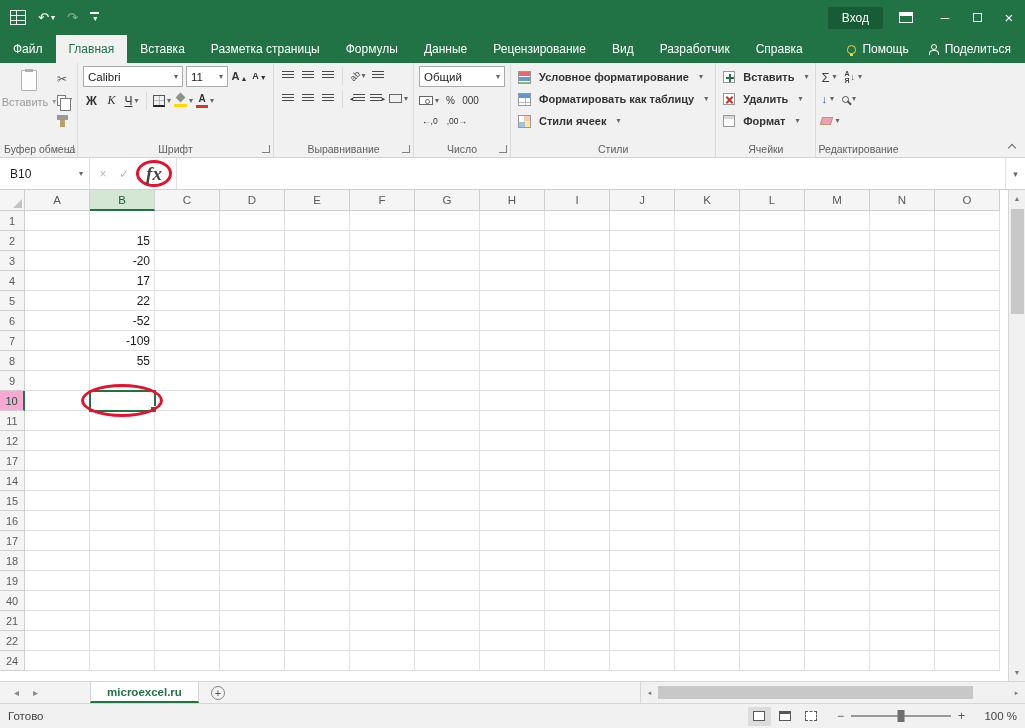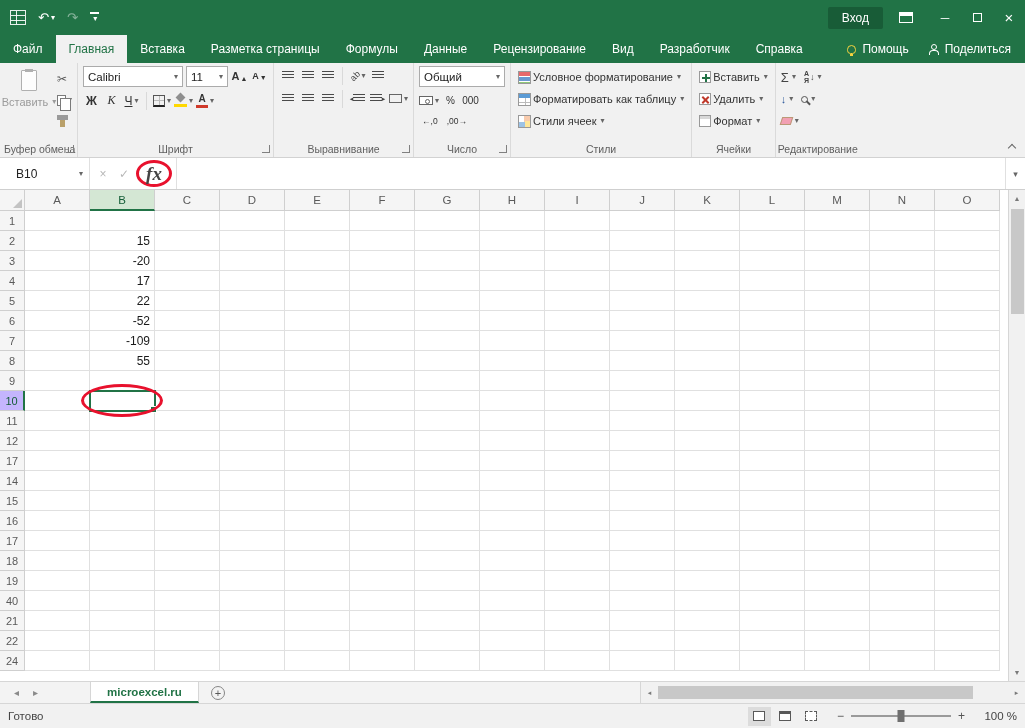--- a/index.html
+++ b/index.html
@@ -89,21 +89,21 @@
   .ico-merge { width:13px; height:9px; border:1px solid #666; display:inline-block; }
   .mini { font-size:7px; color:#444; line-height:1; }
 
   
   .ico-money { width:14px; height:9px; border:1px solid #666; background:#fff; position:relative; display:inline-block; }
   .ico-money::after { content:""; position:absolute; left:5px; top:2px; width:3px; height:3px; border:1px solid #666; border-radius:50%; }
   .numtxt { font-size:10px; color:#333; }
   .dec-btn { font-size:8.5px; color:#333; padding:2px 3px; cursor:default; white-space:nowrap; }
 
   
-  .style-row, .cell-row { display:flex; align-items:center; gap:2px; height:22px; padding:0 2px; font-size:11px; color:#333; white-space:nowrap; cursor:default; }
+  .style-row, .cell-row { display:flex; align-items:center; gap:8px; height:22px; padding:0 2px; font-size:11px; color:#333; white-space:nowrap; cursor:default;font-weight:bold; }
   .ico-cf { width:13px; height:13px; border:1px solid #999; display:inline-block;
     background:linear-gradient(to bottom,#e8696b 0 4px,#fff 4px 5px,#6a99d0 5px 9px,#fff 9px 10px,#8fc978 10px); }
   .ico-fat { width:13px; height:13px; border:1px solid #999; display:inline-block; background-color:#fff;
     background-image:linear-gradient(to bottom,#5b9bd5 0 4px,transparent 4px),
       linear-gradient(to right,transparent 6px,#bbb 6px 7px,transparent 7px),
       linear-gradient(to bottom,transparent 8px,#bbb 8px 9px,transparent 9px); }
   .ico-cellstyles { width:13px; height:13px; border:1px solid #999; display:inline-block;
     background:conic-gradient(#f8cbad 0 25%, #ffe699 0 50%, #9dc3e6 0 75%, #ffffff 0); }
   .ico-insert { width:12px; height:12px; border:1px solid #999; background:#fff; position:relative; display:inline-block; }
   .ico-insert::before { content:""; position:absolute; left:2px; top:5px; width:8px; height:2px; background:#217346; }
@@ -122,40 +122,40 @@
   .sort-arrow { font-size:9px; color:#444; }
   .fill-arrow { font-size:11px; color:#2b579a; line-height:1; }
   .ico-find { width:7px; height:7px; border:1.5px solid #555; border-radius:50%; position:relative; display:inline-block; }
   .ico-find::after { content:""; position:absolute; width:5px; height:1.5px; background:#555; transform:rotate(45deg); right:-4px; bottom:-2px; }
   .ico-eraser { width:11px; height:8px; background:#f2a0b3; border:1px solid #b97; transform:skewX(-18deg); display:inline-block; }
   .collapse-ribbon { position:absolute; right:8px; bottom:6px; width:10px; height:9px; cursor:default; }
   .collapse-ribbon::before { content:""; position:absolute; left:2px; top:3px; width:5px; height:5px; border-left:1.5px solid #666; border-top:1.5px solid #666; transform:rotate(45deg); }
 
   
   .formulabar { height:32px; background:#fff; border-bottom:1px solid #cfcfcf; display:flex; align-items:stretch; flex:0 0 auto; }
-  .namebox { width:90px; display:flex; align-items:center; padding:0 6px 0 16px; border-right:1px solid #e0e0e0; font-size:12px; color:#222; cursor:default; }
+  .namebox { width:90px; display:flex; align-items:center; padding:0 6px 0 10px; border-right:1px solid #e0e0e0; font-size:12px; color:#222; cursor:default; }
   .namebox .nbtext { flex:1; }
   .fb-mid { display:flex; align-items:center; padding:0 3px; gap:1px; }
   .fb-btn { width:20px; text-align:center; font-size:12px; color:#b7b7b7; cursor:default; }
   .fx { color:#444; font-style:italic; font-weight:bold; font-size:19px; font-family:"Liberation Serif","DejaVu Serif",serif; width:auto; }
   .red-oval { border:3px solid #e8112d; border-radius:50%; width:36px; height:27px; display:flex; align-items:center; justify-content:center; margin:0 1px; align-self:center; }
   .fb-input { flex:1; border-left:1px solid #e0e0e0; background:#fff; cursor:text; }
   .fb-expand { width:20px; display:flex; align-items:center; justify-content:center; color:#666; font-size:9px; border-left:1px solid #e0e0e0; cursor:default; }
 
   
   .gridwrap { flex:1 1 auto; position:relative; background:#fff; overflow:hidden; }
   .headerrow { display:flex; height:21px; }
   .corner { width:25px; flex:0 0 25px; background:#f5f5f5; border-right:1px solid #cfcfcf; border-bottom:1px solid #cfcfcf; position:relative; cursor:default; }
   .corner::after { content:""; position:absolute; right:2px; bottom:2px; border-left:9px solid transparent; border-bottom:9px solid #c3c3c3; }
   .colheaders { display:flex; flex:1; }
   .col-header { width:65px; flex:0 0 65px; background:#f5f5f5; border-right:1px solid #cfcfcf; border-bottom:1px solid #cfcfcf; display:flex; align-items:center; justify-content:center; font-size:11.5px; color:#5a5a5a; cursor:default; }
   .col-header.sel { background:#d4e7d4; color:#135c36; border-bottom:2px solid #217346; }
   .grid-row { display:flex; height:20px; }
   .row-header { width:25px; flex:0 0 25px; background:#f5f5f5; border-right:1px solid #cfcfcf; border-bottom:1px solid #cfcfcf; display:flex; align-items:center; justify-content:center; font-size:11px; color:#5a5a5a; cursor:default; }
-  .row-header.sel { background:#c4b5fd; color:#135c36; border-right:2px solid #217346; }
+  .row-header.sel { background:#f9a8d4; color:#135c36; border-right:2px solid #217346; }
   .cell { width:65px; flex:0 0 65px; border-right:1px solid #e0e0e0; border-bottom:1px solid #e0e0e0; display:flex; align-items:center; justify-content:flex-end; padding-right:4px; font-size:12px; color:#1a1a1a; position:relative; cursor:cell; }
   .cell.selected { outline:2px solid #217346; outline-offset:-1px; z-index:3; }
   .cell.selected::before { content:""; position:absolute; right:-3px; bottom:-3px; width:5px; height:5px; background:#217346; border:1px solid #fff; z-index:4; }
   .cell.selected::after { content:""; position:absolute; left:-9px; right:-9px; top:-7px; bottom:-7px; border:3px solid #e8112d; border-radius:50%; pointer-events:none; z-index:5; }
   .vscroll { position:absolute; top:0; right:0; bottom:0; width:17px; background:#f1f1f1; border-left:1px solid #d6d6d6; display:flex; flex-direction:column; align-items:center; }
   .vs-btn { height:17px; width:100%; display:flex; align-items:center; justify-content:center; font-size:7px; color:#7a7a7a; cursor:default; }
   .vs-thumb { width:13px; height:105px; background:#c8c8c8; margin-top:2px; cursor:default; }
   .vs-spacer { flex:1; }
 
   

